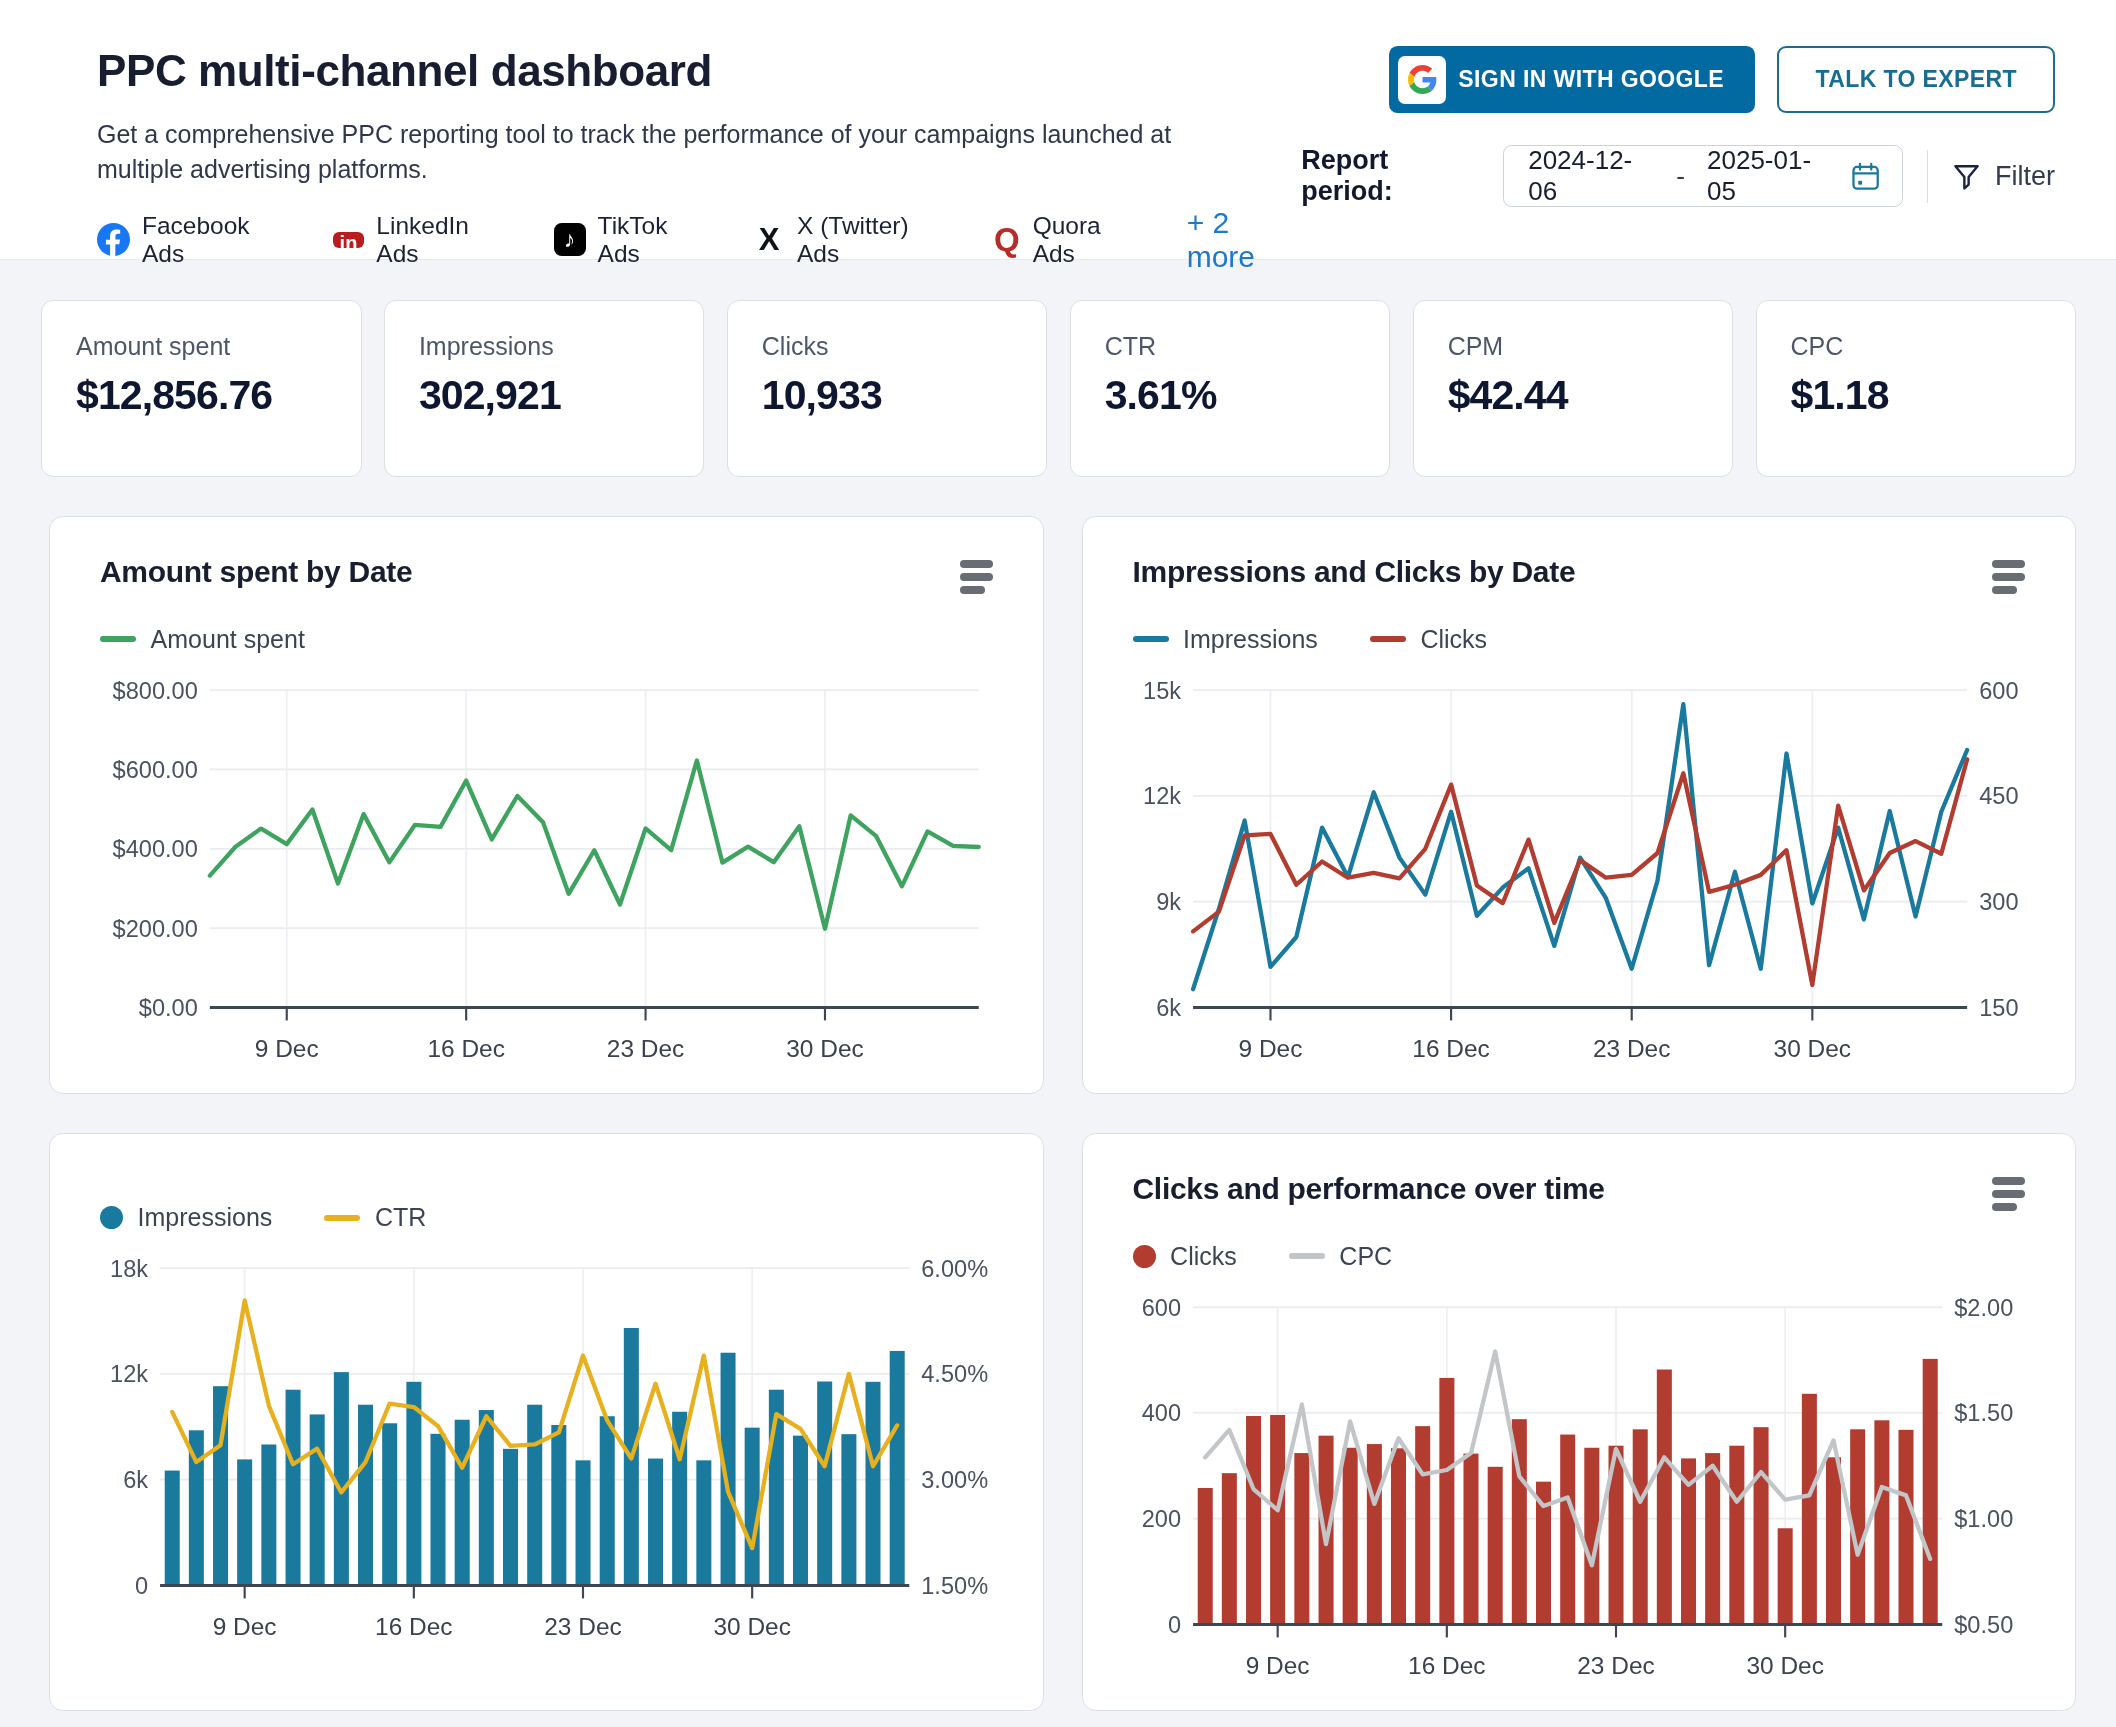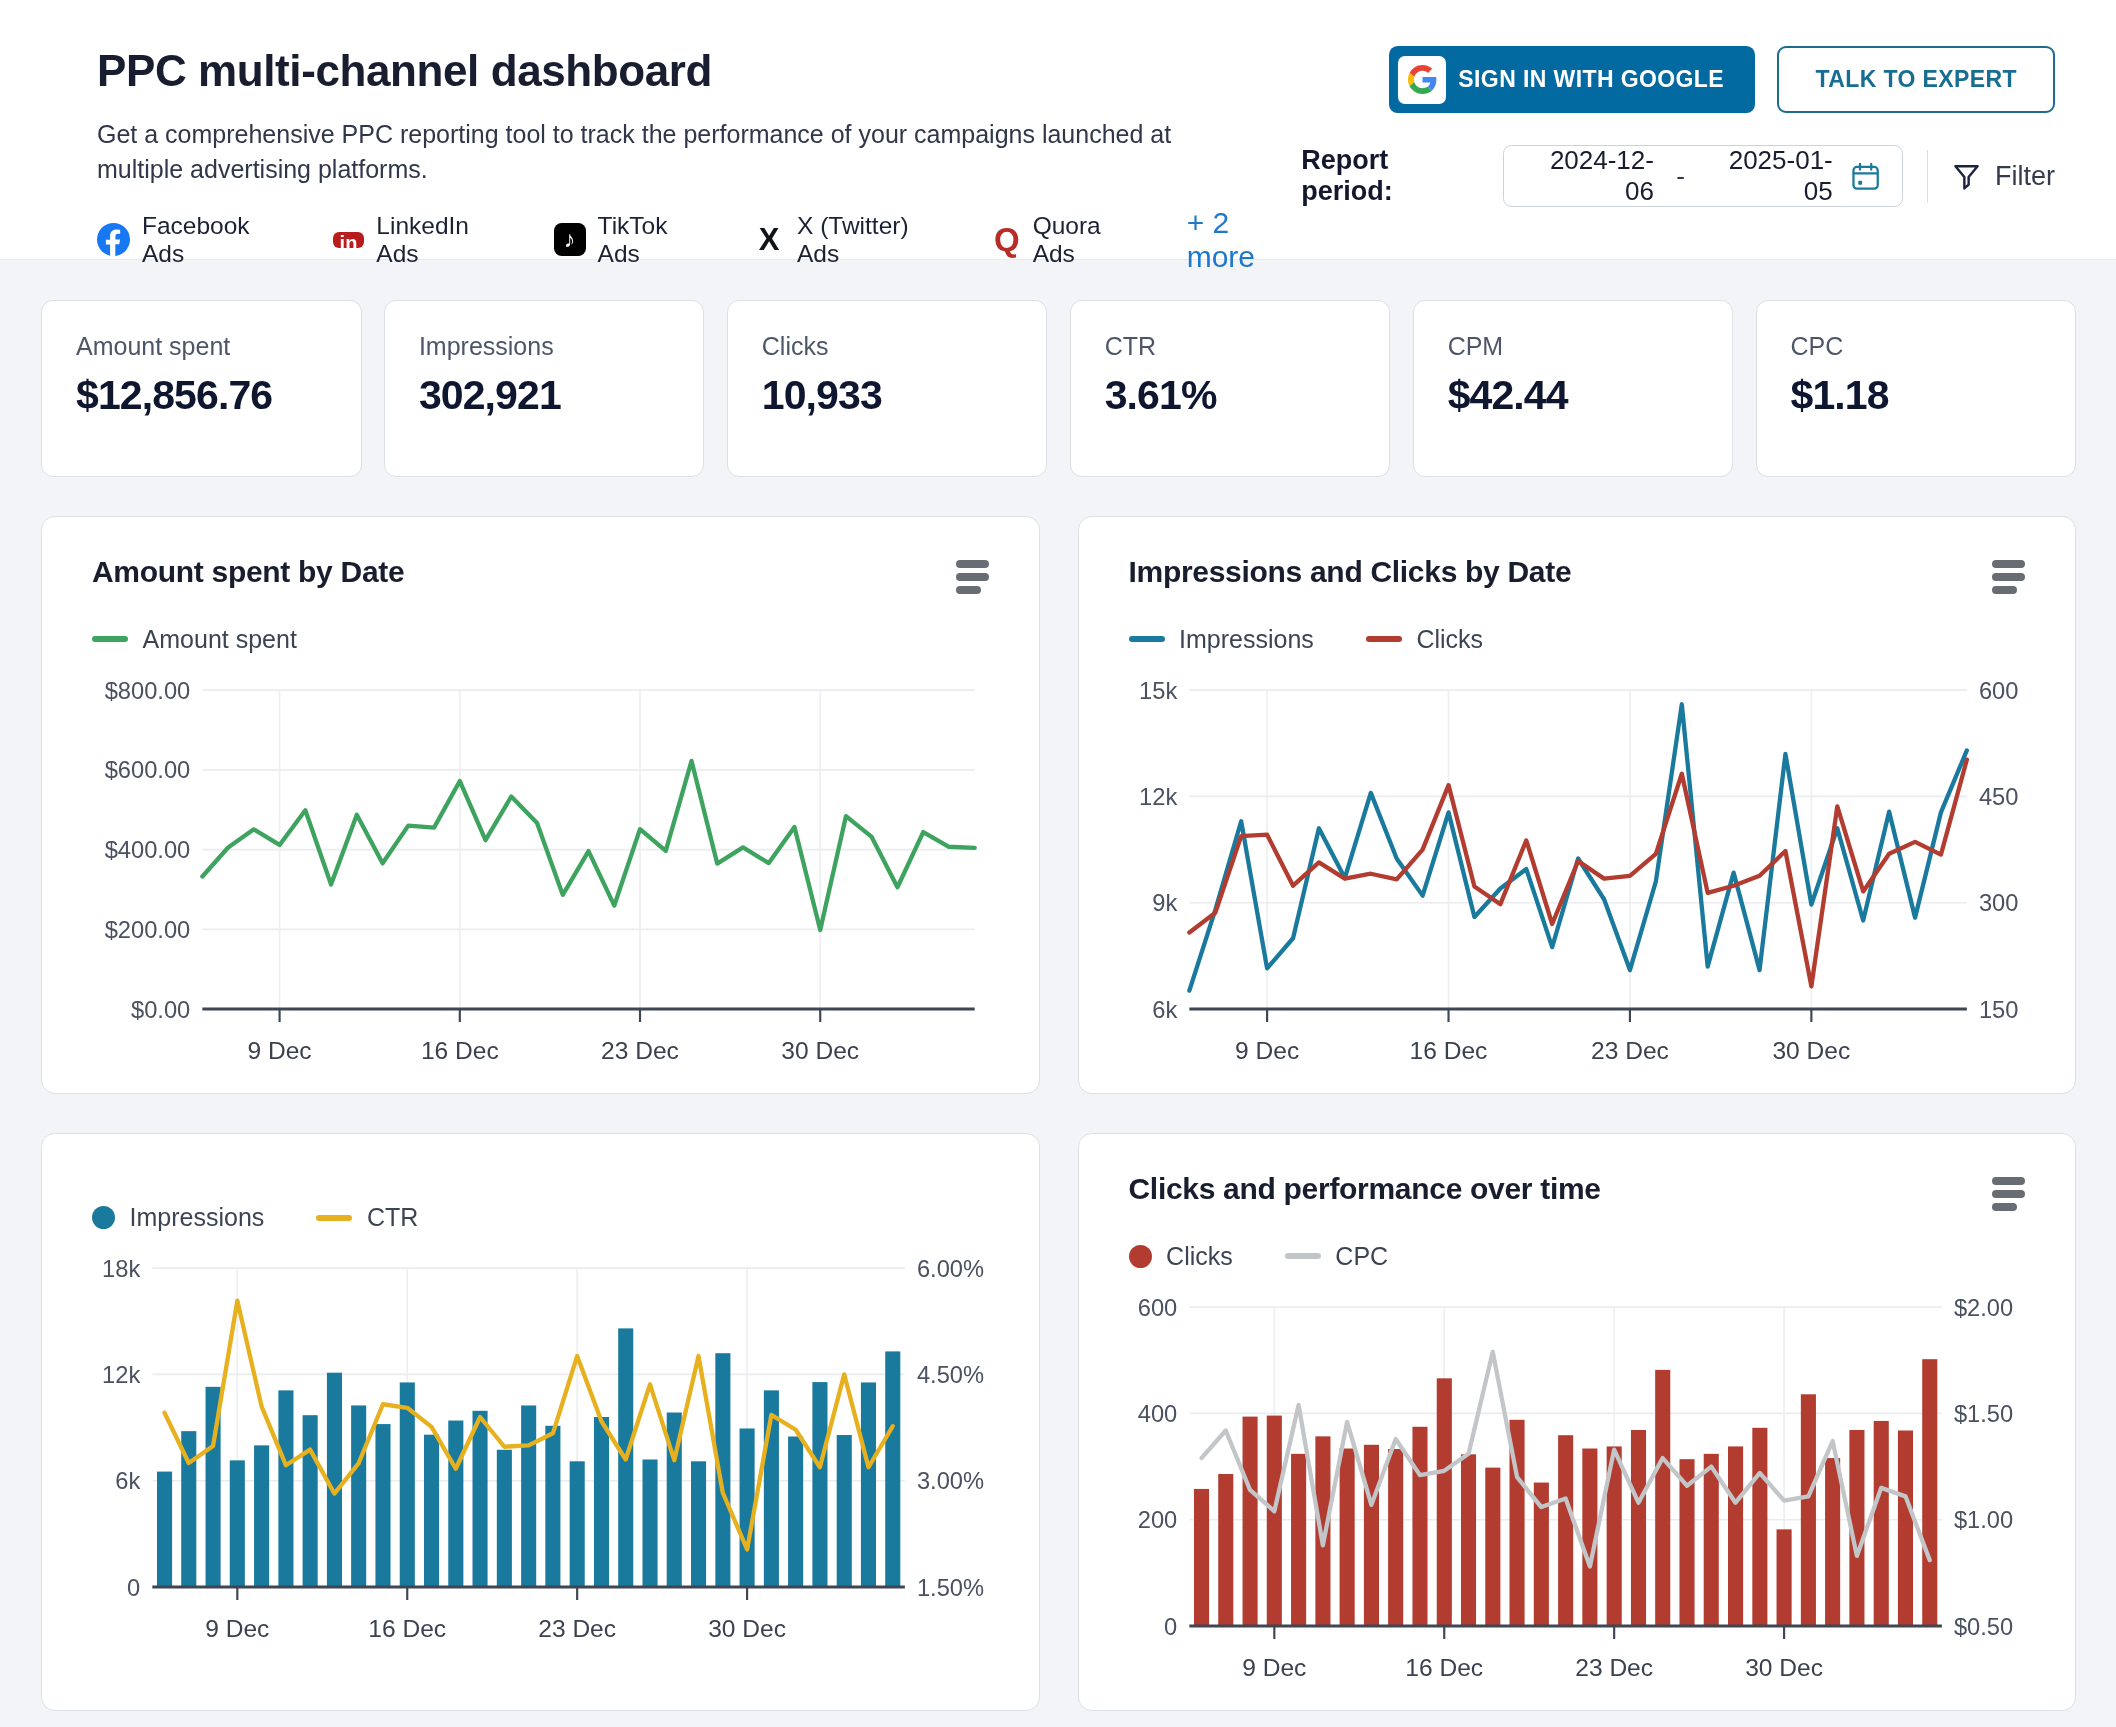--- a/index.html
+++ b/index.html
@@ -31,31 +31,31 @@
   .btn-row { display:flex; gap:22.4px; }
   .gbtn { display:flex; align-items:center; gap:12px; background:#0369a1; color:#fff; border:none;
           border-radius:8.6px; height:67px; padding:0 31px 0 9.5px; font-size:23px; font-weight:700;
           letter-spacing:0.4px; font-family:inherit; cursor:pointer; }
   .gbox { width:48px; height:48px; background:#fff; border-radius:6.9px; display:grid; place-items:center; }
   .ebtn { background:#fff; border:2.6px solid #1a6c90; color:#176d92; border-radius:9px; height:67px;
           padding:0 36px; font-size:23px; font-weight:700; letter-spacing:0.4px; font-family:inherit; cursor:pointer; }
   .period-row { margin-top:32px; display:flex; align-items:center; gap:24px; }
   .plabel { font-size:27px; font-weight:700; color:#13182e; }
   .datebox { display:flex; align-items:center; gap:17px; border:1.7px solid #ccd2da; border-radius:8.6px;
-             height:62px; padding:0 20.6px 0 24px; font-size:26px; color:#181d30; background:#fff; cursor:pointer;text-align:right; }
+             height:62px; padding:0 20.6px 0 24px; font-size:26px; color:#181d30; background:#fff; cursor:pointer; }
   .dsep { margin:0 5.2px; color:#30374a; }
   .vdiv { width:1.7px; height:53px; background:#dbdfe5; }
   .filter { display:flex; align-items:center; gap:13.8px; font-size:27px; color:#343b4d; cursor:pointer; }
   
   .kpis { display:flex; gap:22.4px; padding:0 41px; margin-top:40px; }
   .kpi { flex:1; background:#fff; border:1.7px solid #dbe0e7; border-radius:12px; padding:31px 34px; height:177px; }
   .kpi .lab { font-size:25px; color:#4d5669; }
   .kpi .val { margin-top:11.2px; font-size:41px; font-weight:700; color:#0e1630; letter-spacing:-0.9px; }
   
-  .grid { display:grid; grid-template-columns:1fr 1fr; gap:39px 38px; padding:0 41px; margin-top:39px; }
+  .grid { display:grid; grid-template-columns:1fr 1fr; gap:39px 38px; padding:0 41px; margin-top:39px;margin-left:8px; }
   .card { background:#fff; border:1.7px solid #dbe0e7; border-radius:13.8px; padding:38px 50px 0; height:578px; overflow:hidden; }
   .chead { display:flex; justify-content:space-between; align-items:flex-start; }
   .chead h2 { margin:0; font-size:30px; font-weight:700; letter-spacing:-0.3px; color:#191e2f; }
   .menu { display:flex; flex-direction:column; align-items:flex-start; gap:5.2px; margin-top:5.2px; cursor:pointer; }
   .menu i { display:block; width:33px; height:7.7px; background:#686c73; border-radius:3.9px; }
   .menu i:last-child { width:25px; }
   .legend { display:flex; gap:52px; margin-top:31px; align-items:center; }
   .leg { display:flex; align-items:center; gap:14.6px; font-size:25px; color:#3c4454; cursor:pointer; }
   .sw-line { width:36px; height:6px; border-radius:3.4px; flex:none; }
   .sw-circle { width:23px; height:23px; border-radius:50%; flex:none; }

